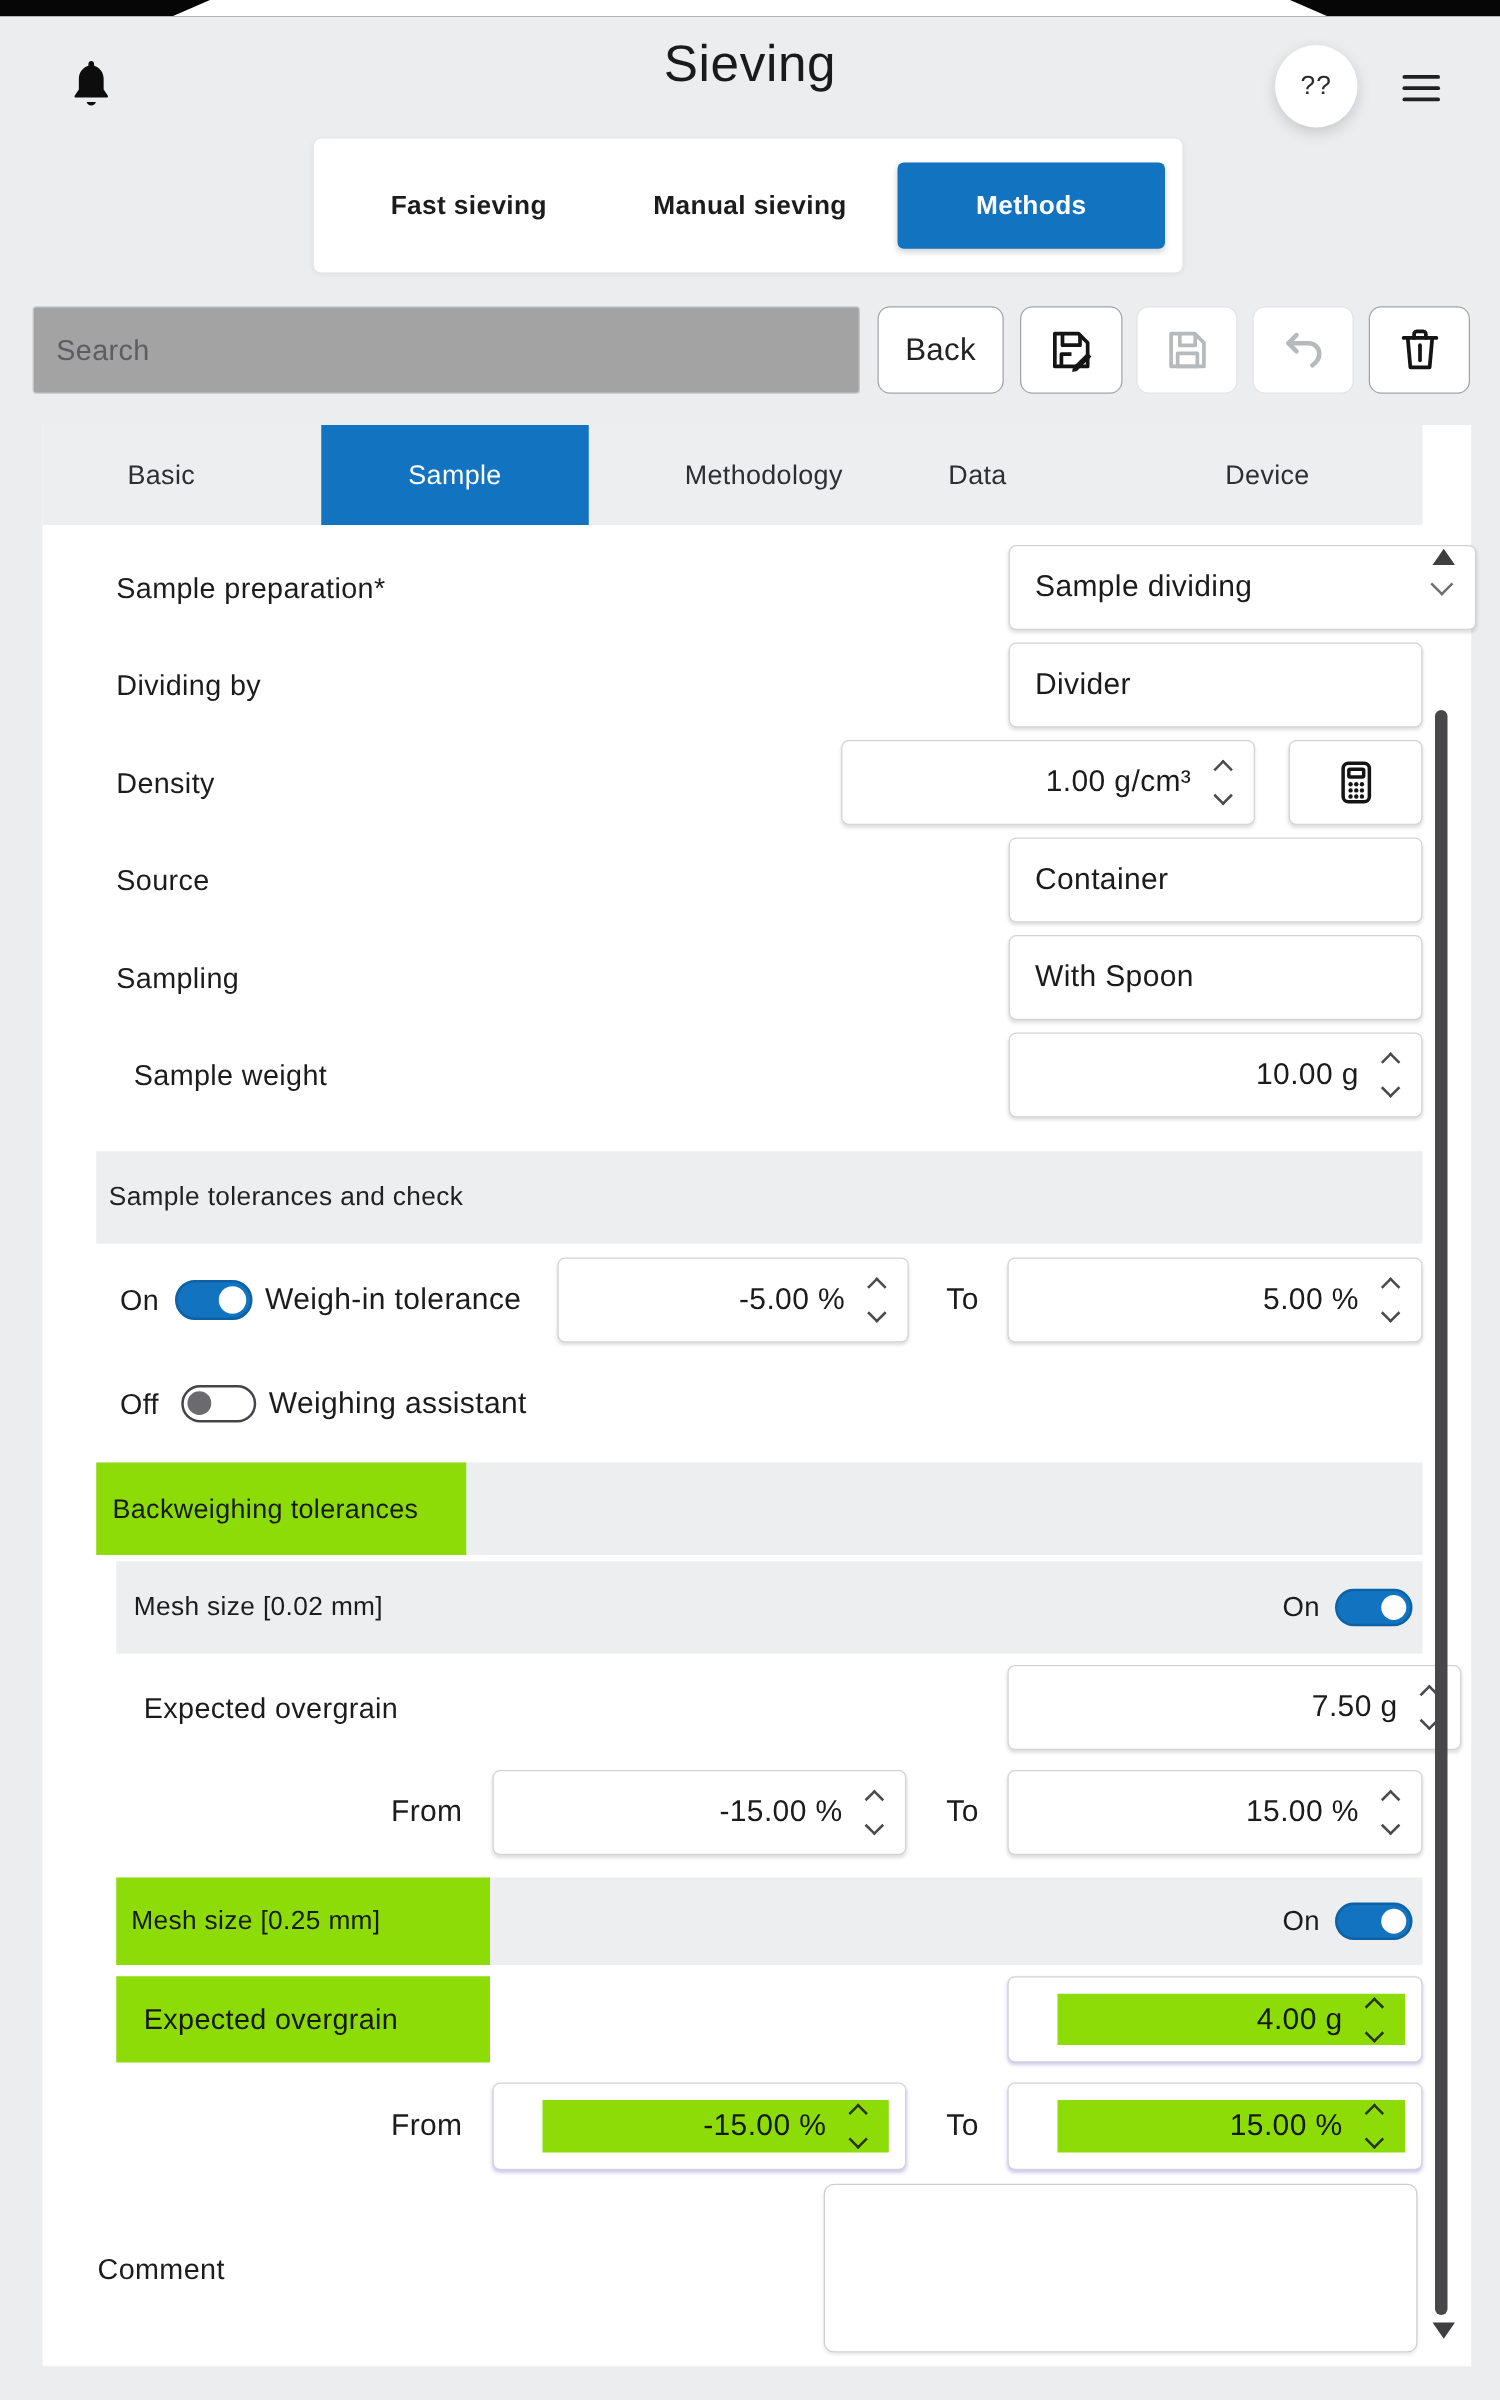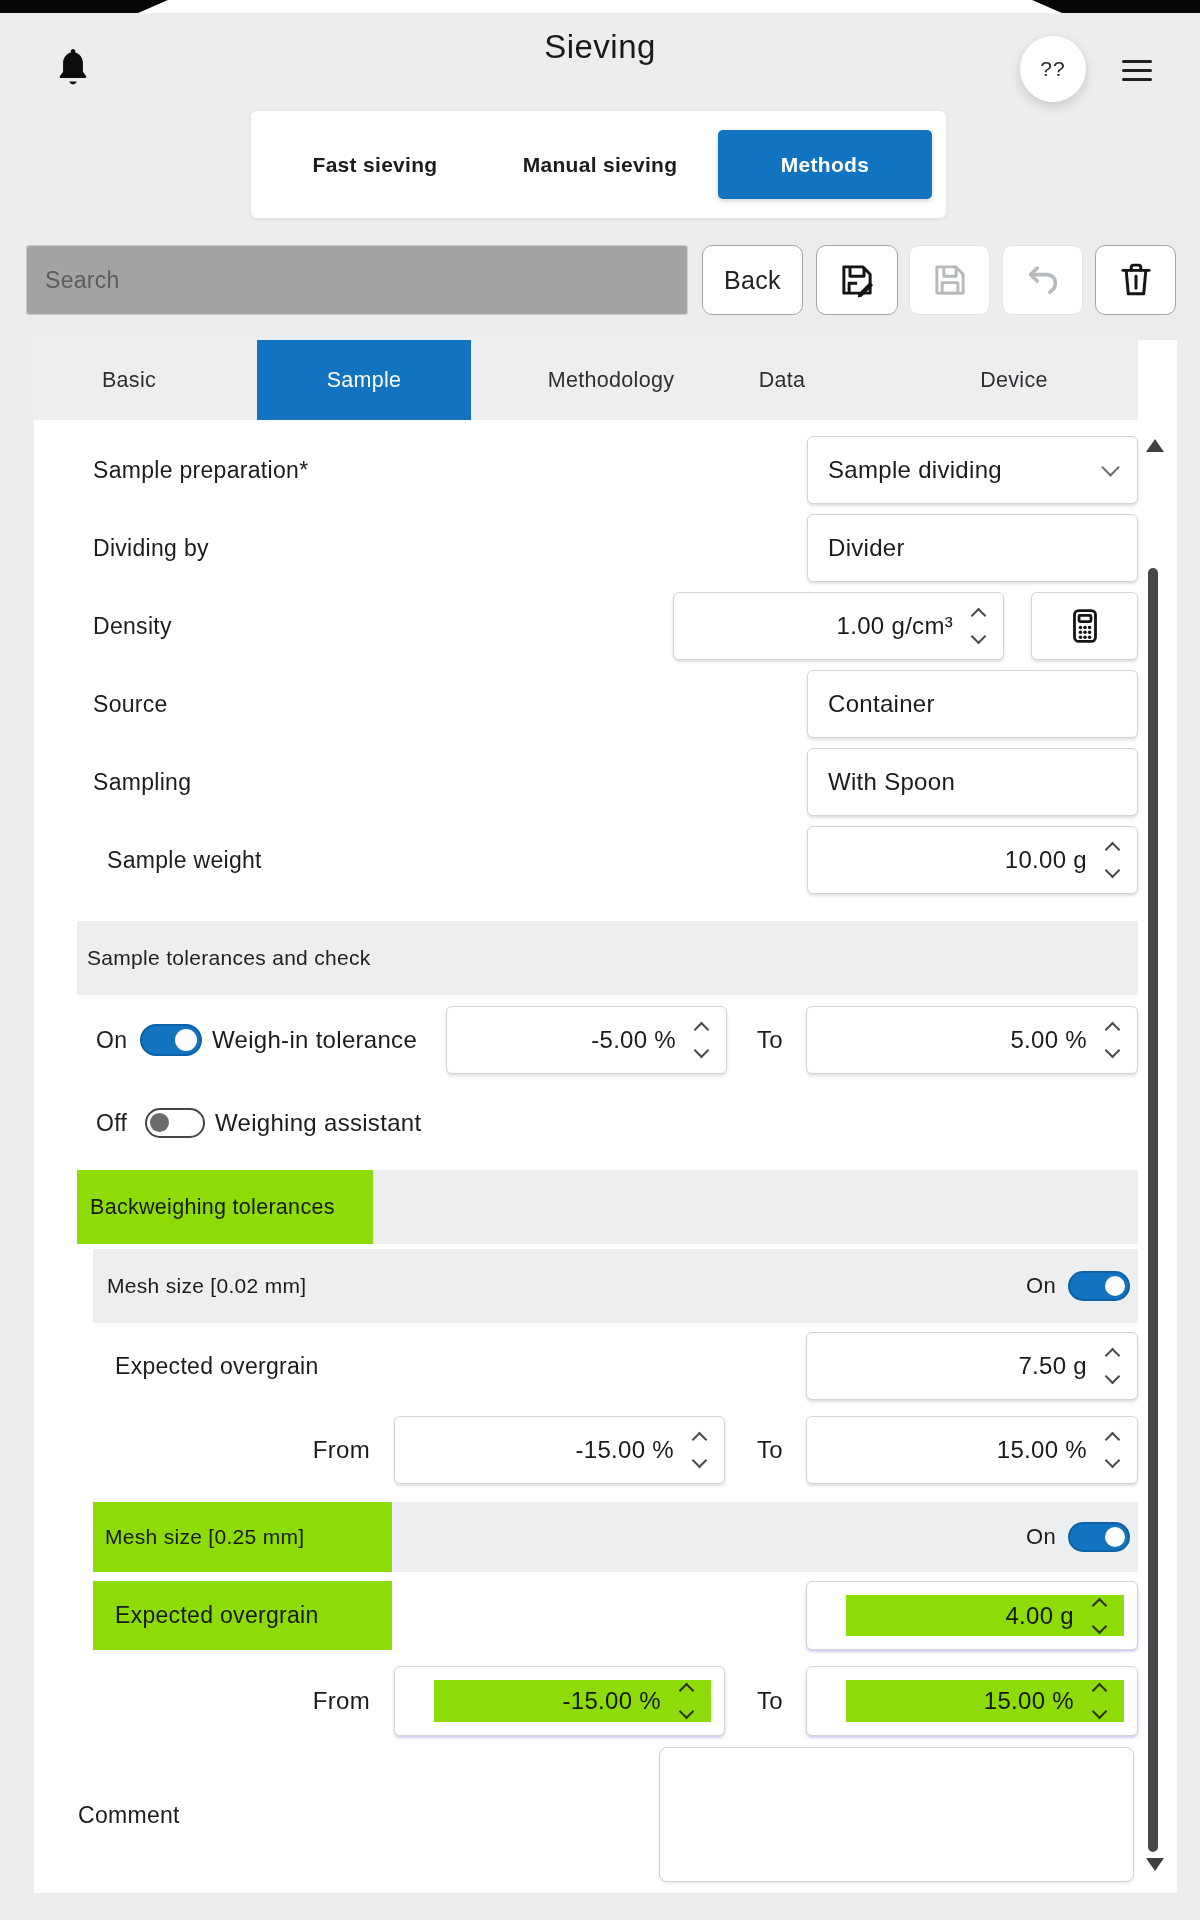--- a/index.html
+++ b/index.html
@@ -17,21 +17,21 @@
   #stage{position:relative;width:1200px;height:1920px;overflow:hidden;background:var(--pagebg);}
 
   
   .topstrip{position:absolute;left:0;top:0;width:1200px;height:13px;background:#060606;}
   .notch{position:absolute;left:138px;top:0;width:924px;height:13px;background:#fff;
          clip-path:polygon(30px 0,894px 0,924px 100%,0 100%);}
 
   
   .bell{position:absolute;left:56px;top:46px;width:34px;height:44px;}
   .page-title{position:absolute;left:0;top:28px;width:1200px;text-align:center;
-              font-size:33px;font-weight:500;letter-spacing:.5px;color:#1a1a1a;}
+              font-size:41px;font-weight:500;letter-spacing:.5px;color:#1a1a1a;}
   .help-btn{position:absolute;left:1020px;top:36px;width:66px;height:66px;border-radius:50%;
             background:#fff;box-shadow:0 4px 12px rgba(0,0,0,.16);display:flex;align-items:center;
             justify-content:center;font-size:21px;color:#2a2a2a;letter-spacing:1px;cursor:pointer;}
   .burger{position:absolute;left:1122px;top:60px;width:30px;cursor:pointer;}
   .burger div{height:3px;background:#202020;border-radius:2px;margin-bottom:6px;}
 
   
   .tabcard{position:absolute;left:251px;top:111px;width:695px;height:107px;background:#ffffff;
            border-radius:6px;box-shadow:0 1px 5px rgba(0,0,0,.07);}
   .maintab{position:absolute;top:0;height:107px;display:flex;align-items:center;justify-content:center;
@@ -194,21 +194,21 @@
 
     <div class="subtabs">
       <div class="subtab st0">Basic</div>
       <div class="subtab st1 active">Sample</div>
       <div class="subtab st2">Methodology</div>
       <div class="subtab st3">Data</div>
       <div class="subtab st4">Device</div>
     </div>
 
     <div class="lbl" style="left:59px;top:96px;height:68px;">Sample preparation*</div>
-    <div class="field" style="left:773px;top:96px;width:331px;">
+    <div class="field" style="left:773px;top:96px;width:374px;">
       <span class="text">Sample dividing</span>
       <span class="dd-chev"></span>
     </div>
 
     <div class="lbl" style="left:59px;top:174px;height:68px;">Dividing by</div>
     <div class="field" style="left:773px;top:174px;width:331px;">
       <span class="text">Divider</span>
     </div>
 
     <div class="lbl" style="left:59px;top:252px;height:68px;">Density</div>
@@ -294,21 +294,21 @@
     <div class="meshrow" style="top:909px;height:74px;padding-left:14px;">
       <span>Mesh size [0.02 mm]</span>
       <span class="right">
         <span>On</span>
         <span class="tg on sm">
             <span class="knob"></span>
           </span>
       </span>
     </div>
     <div class="lbl" style="left:81px;top:992px;height:68px;">Expected overgrain</div>
-    <div class="field" style="left:772px;top:992px;width:332px;">
+    <div class="field" style="left:772px;top:992px;width:363px;">
       <span class="val">7.50 g</span>
       <span class="stepper">
           <span class="chv up"></span>
           <span class="chv down"></span>
         </span>
     </div>
     <div class="lbl" style="left:180px;top:1076px;height:68px;width:156px;justify-content:flex-end;font-size:24px;">From</div>
     <div class="field" style="left:360px;top:1076px;width:331px;">
       <span class="val">-15.00 %</span>
       <span class="stepper">

